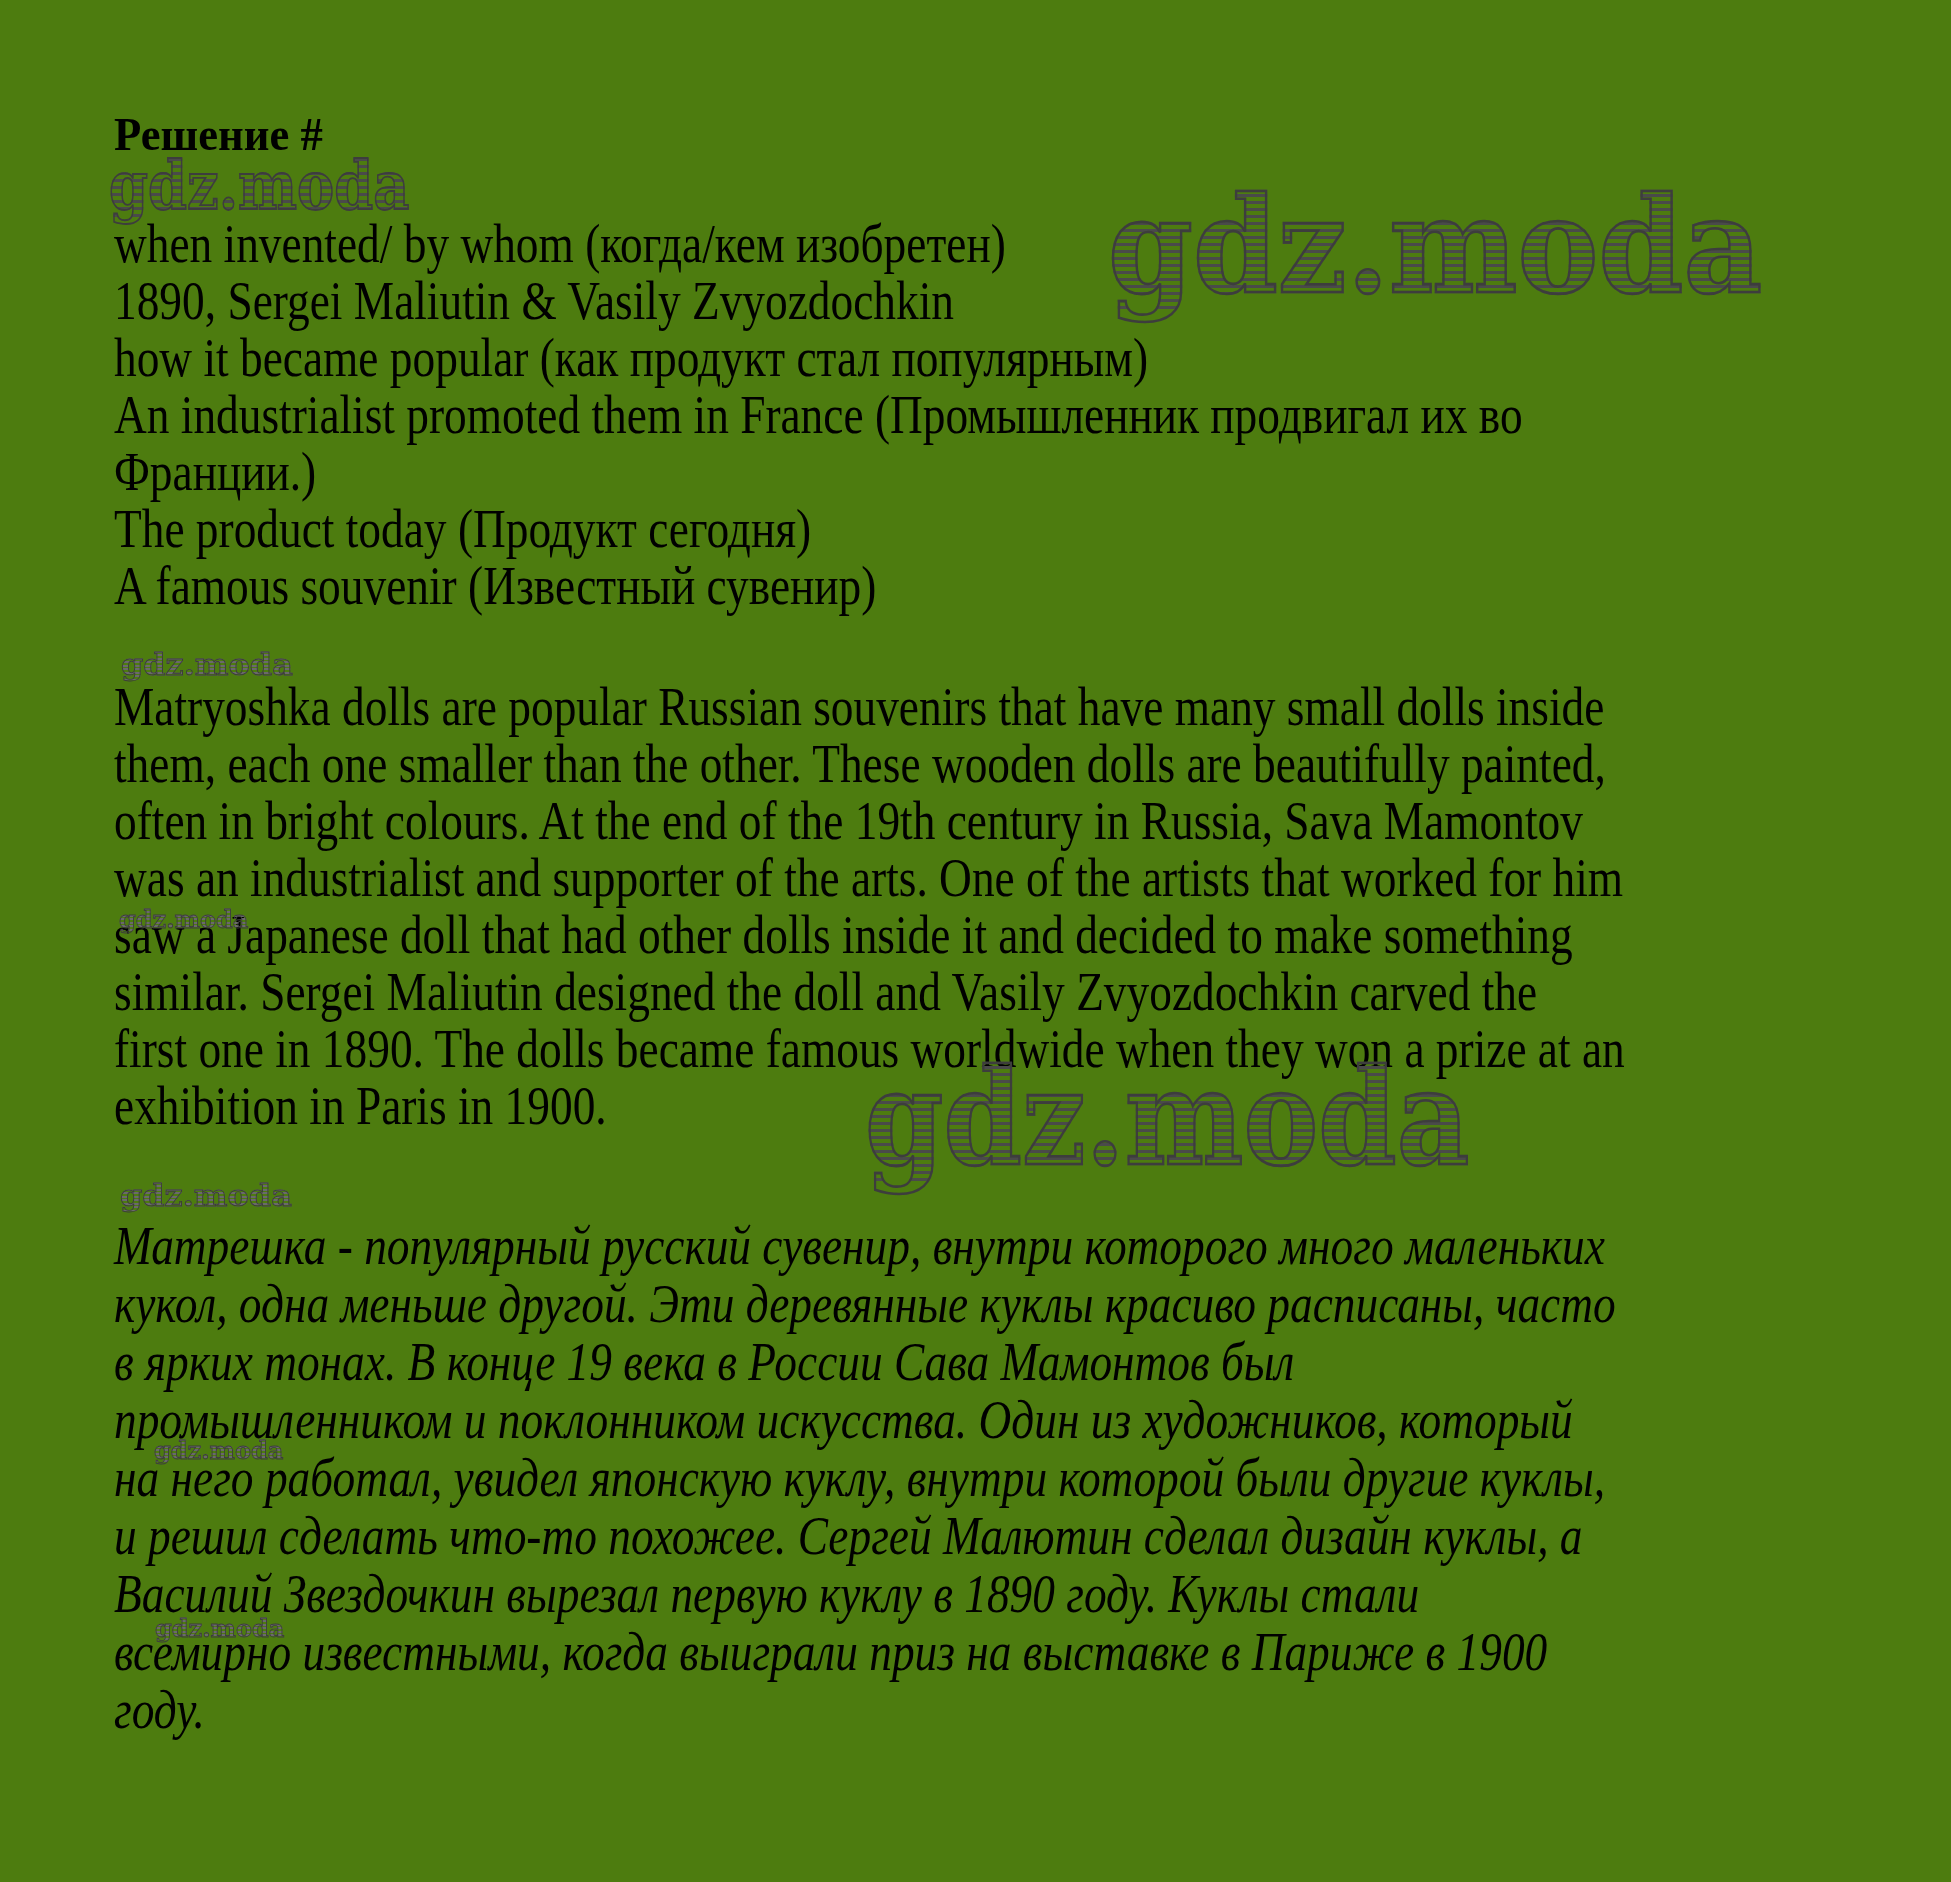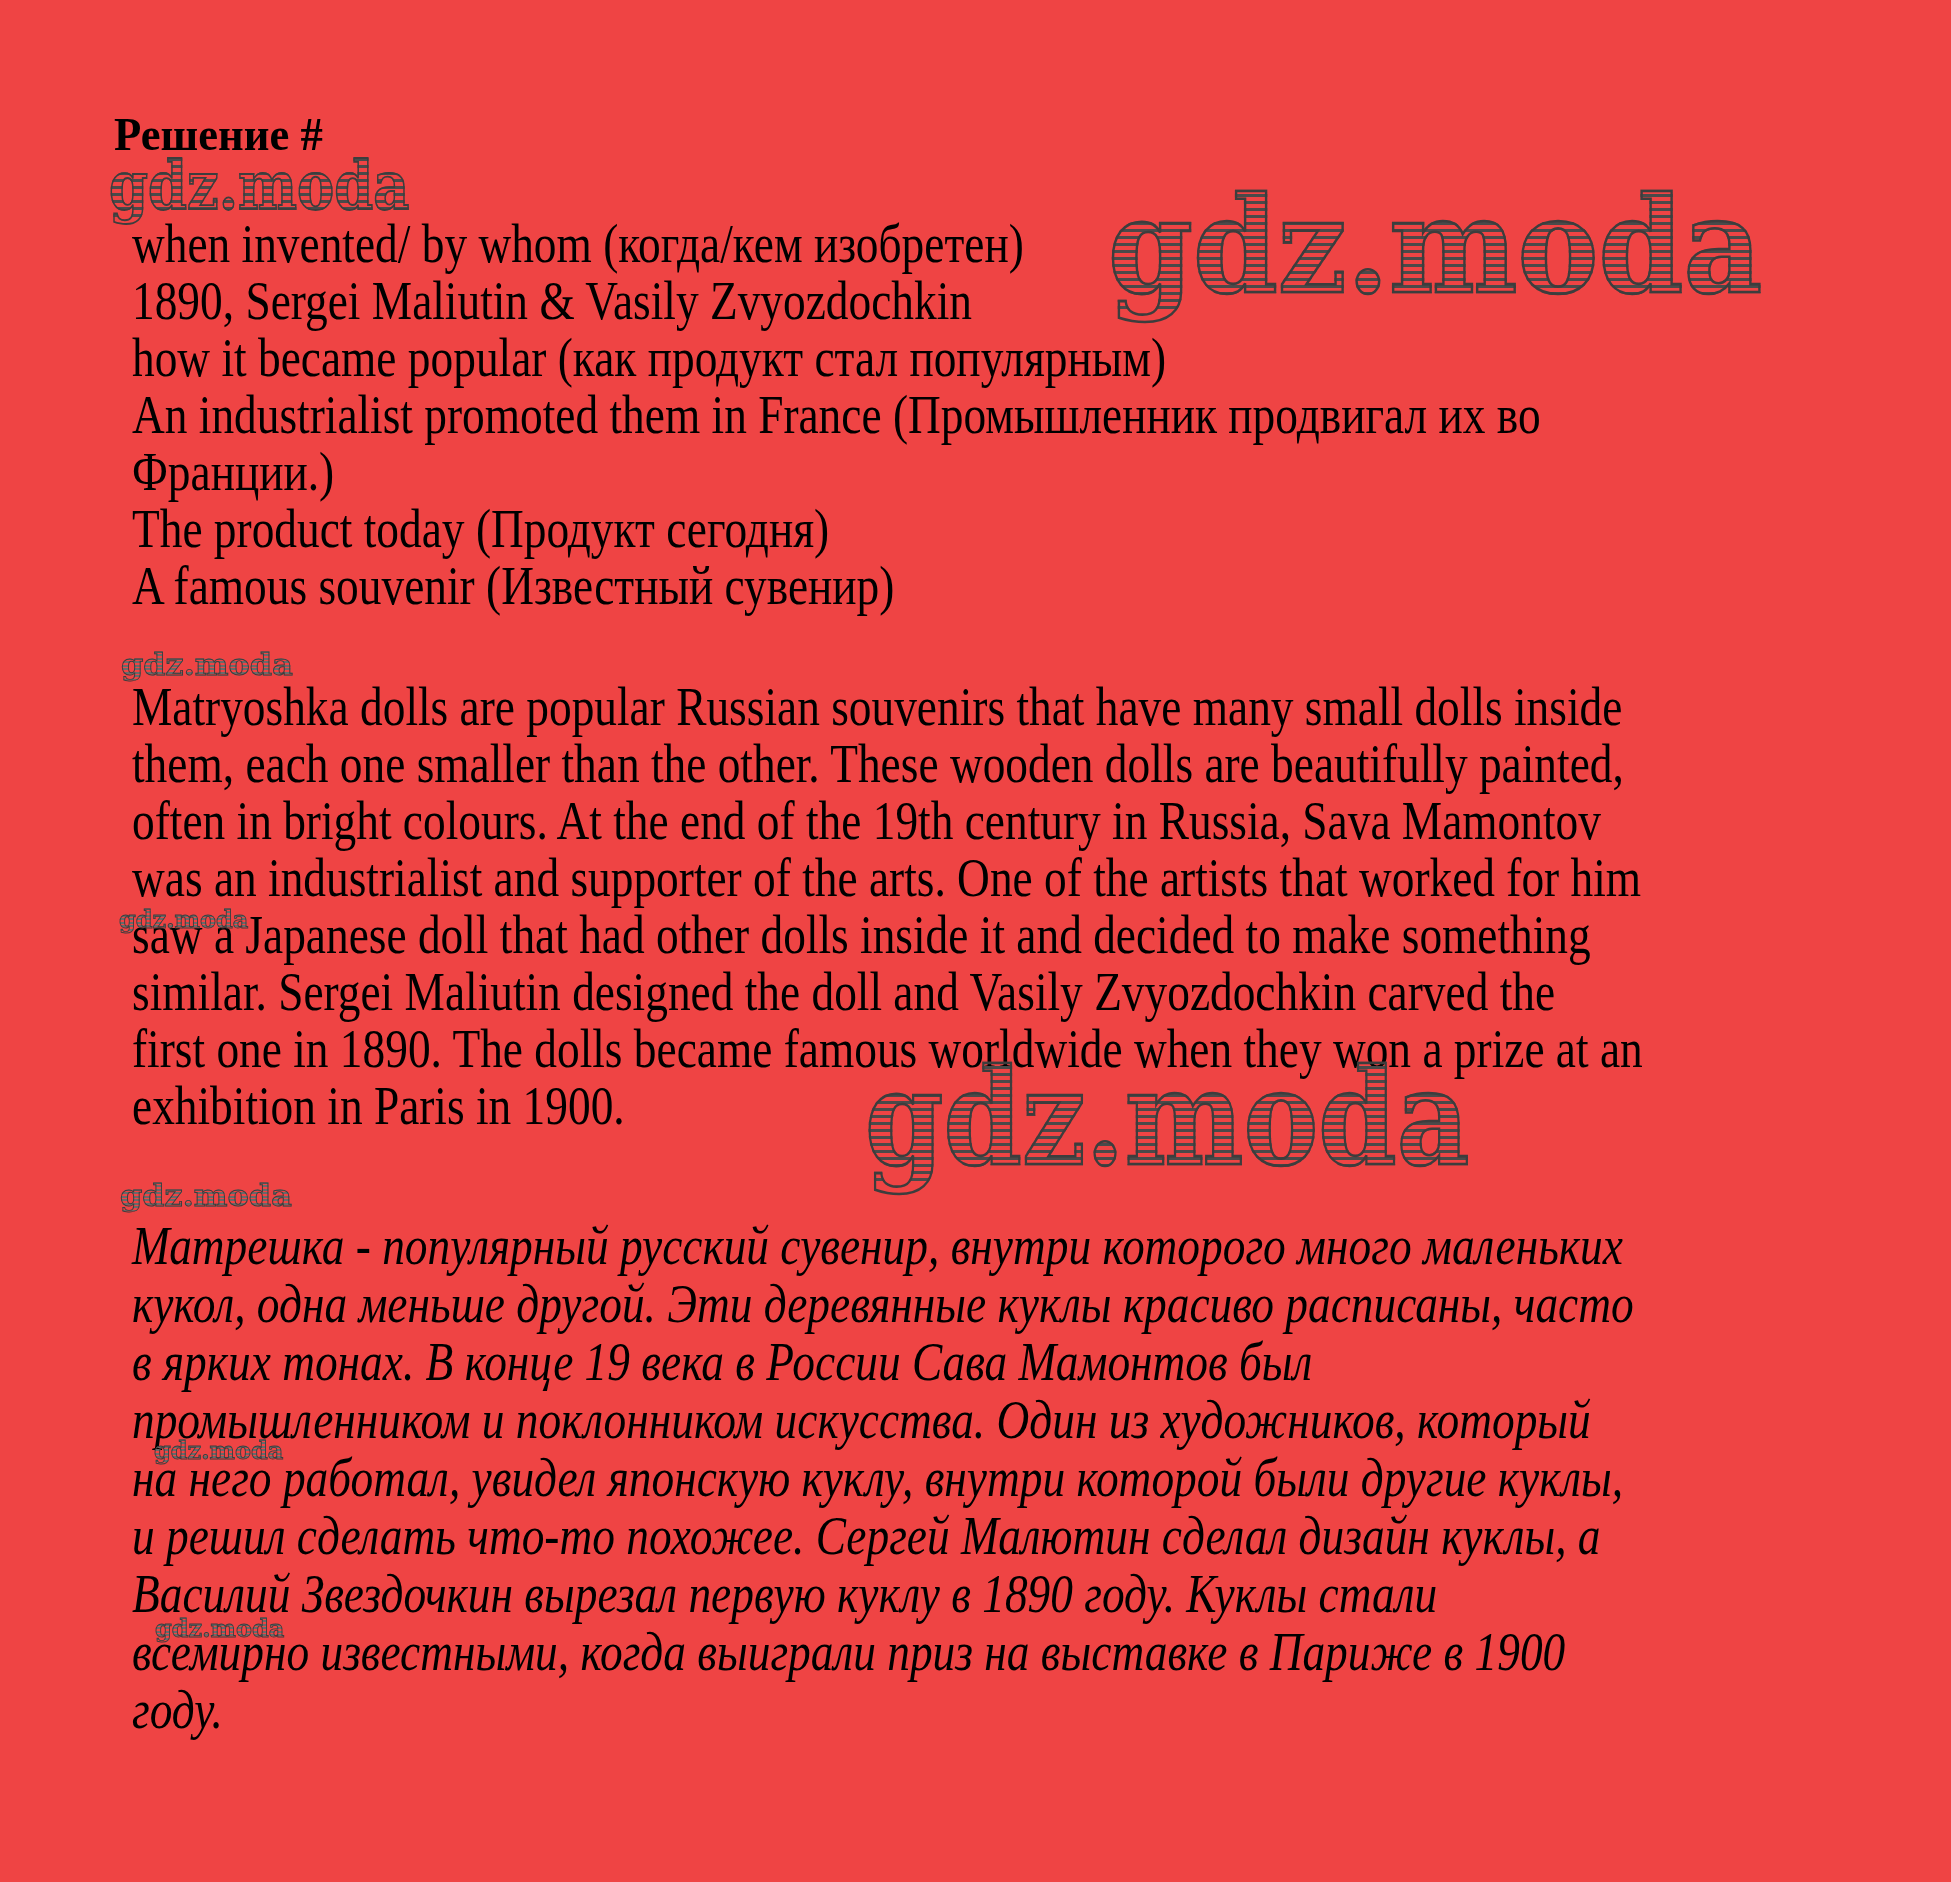--- a/index.html
+++ b/index.html
@@ -4,39 +4,39 @@
 <style>
   html, body {
     margin: 0;
     padding: 0;
     background: #ffffff;
   }
   .page {
     position: relative;
     width: 1951px;
     height: 1883px;
-    background: #ef4444;
+    background: #4d7c0f;
     overflow: hidden;
     font-family: "Liberation Serif", serif;
     color: #000000;
   }
   .heading {
     position: absolute;
     left: 114px;
     top: 111px;
     font-size: 47px;
     font-weight: bold;
     white-space: nowrap;
     transform: scaleX(0.95);
     transform-origin: left top;
     line-height: 1;
   }
   .block {
     position: absolute;
-    left: 132px;
+    left: 114px;
   }
   .textline {
     white-space: nowrap;
     font-size: 54px;
     line-height: 57px;
     height: 57px;
     transform: scaleX(0.84);
     transform-origin: left top;
   }
   #info-block   { top: 216px; }

